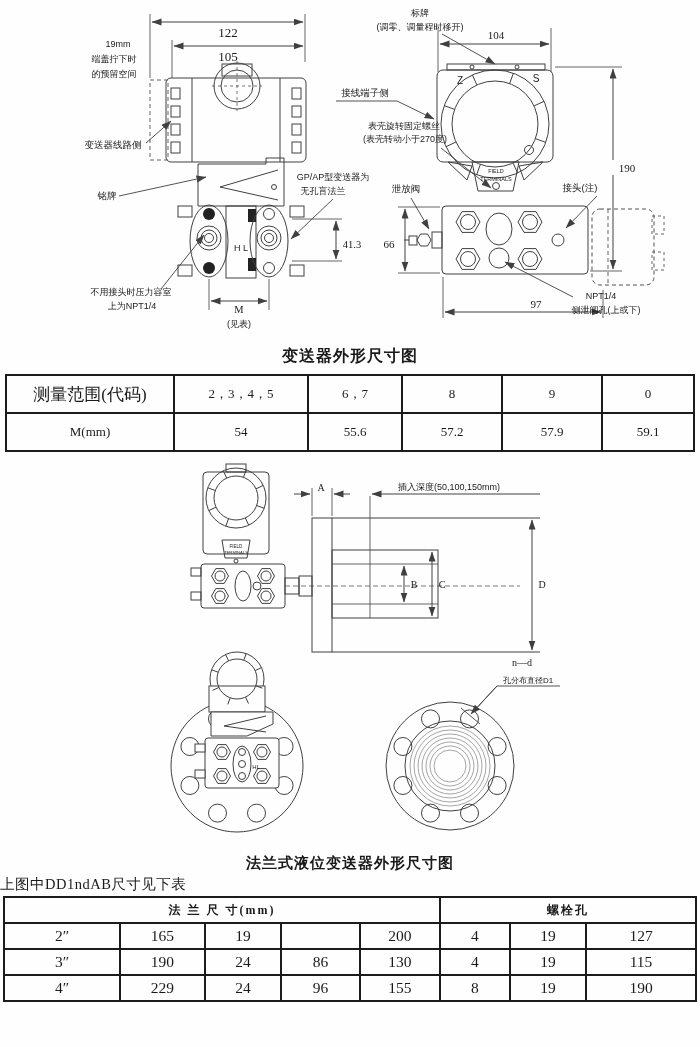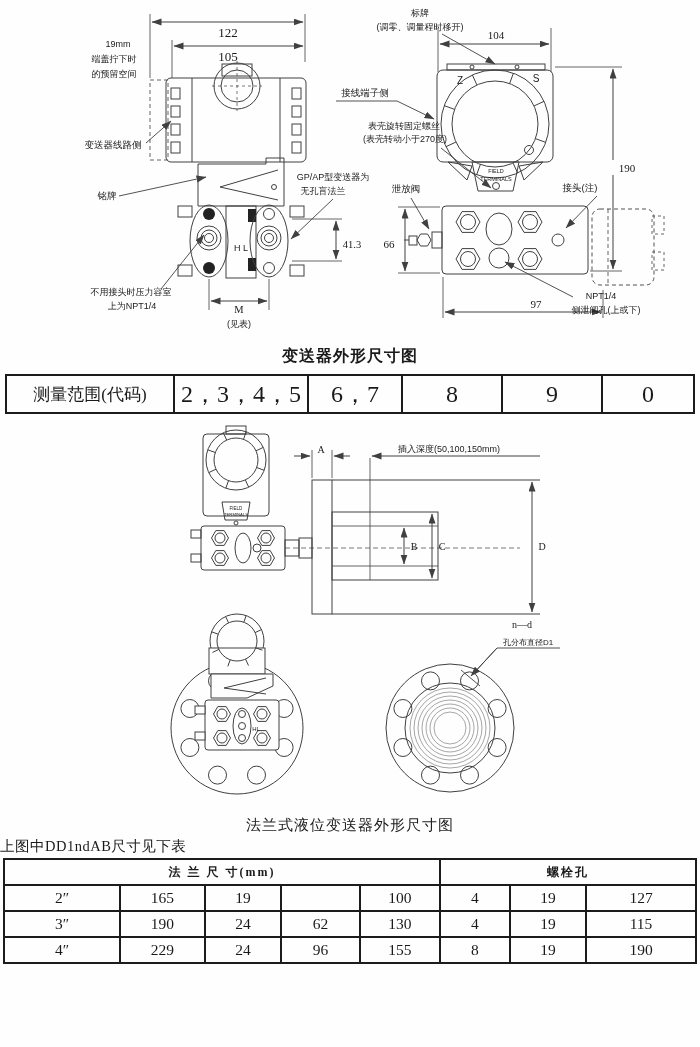--- a/index.html
+++ b/index.html
@@ -4,30 +4,30 @@
 <style>
   html,body{margin:0;padding:0;background:#ffffff;}
   body{width:700px;height:1047px;overflow:hidden;color:#1a1a1a;
        font-family:"Liberation Sans",sans-serif;}
   .page{width:700px;height:1047px;position:relative;background:#fefefe;}
   svg{display:block;}
   svg text{fill:#1a1a1a;font-family:"Liberation Sans",sans-serif;}
   .num{font-family:"Liberation Serif",serif;}
   .title{ text-align:center;font-weight:bold;font-size:16px;line-height:24px;
           margin-top:2px;letter-spacing:1px;}
-  .title2{text-align:center;font-weight:normal;font-size:15px;line-height:22px;letter-spacing:1px;}
+  .title2{text-align:center;font-weight:bold;font-size:15px;line-height:22px;letter-spacing:1px;}
   .subtitle{text-align:left;font-size:14.5px;line-height:20px;
             font-family:"Liberation Serif",serif;letter-spacing:0.5px;}
   table{border-collapse:collapse;margin:0 auto;table-layout:fixed;width:632px;
         font-family:"Liberation Serif",serif;}
   #tbl1{margin-top:6px;}
   #tbl2{margin-top:2px;}
   th,td{border:2px solid #1c1c1c;text-align:center;vertical-align:middle;
         white-space:pre-line;padding:0;overflow:hidden;}
-  #tbl1 td{height:36px;font-size:24px;}
+  #tbl1 td{height:36px;font-size:13px;}
   #tbl1 td.zh{font-size:17px;}
   #tbl2 .grp{height:24px;font-size:12px;font-weight:bold;letter-spacing:2px;}
   #tbl2 .hdr td{height:46px;font-size:14.5px;line-height:17px;}
   #tbl2 .row td{height:24px;font-size:15.5px;}
 </style>
 </head>
 <body>
 
 <div class="page">
 
@@ -228,20 +228,28 @@
         <col style="width:92px">
       </colgroup>
   <tbody>
         <tr>
     <td class="zh">测量范围(代码)</td>
     <td>2，3，4，5</td>
     <td>6，7</td>
     <td>8</td>
     <td>9</td>
     <td>0</td>
+  </tr>
+  <tr>
+    <td>M(mm)</td>
+    <td>54</td>
+    <td>55.6</td>
+    <td>57.2</td>
+    <td>57.9</td>
+    <td>59.1</td>
   </tr>
 </tbody>
     </table>
 
 <svg width="700" height="400" viewBox="0 450 700 400">
   <defs>
     <marker id="a2" markerWidth="11" markerHeight="8" refX="9.5" refY="3.5" orient="auto-start-reverse" markerUnits="userSpaceOnUse">
       <path d="M0,0 L10,3.5 L0,7 Z" fill="#404040"></path>
     </marker>
     <path id="hex2" d="M8.5,0 L4.2,7.4 L-4.2,7.4 L-8.5,0 L-4.2,-7.4 L4.2,-7.4 Z"></path>
@@ -398,30 +406,30 @@
   <tbody>
         <tr>
     <td class="grp" colspan="5">法 兰 尺 寸(mm)</td>
     <td class="grp" colspan="3">螺栓孔</td>
   </tr>
   <tr class="row">
     <td>2″</td>
     <td>165</td>
     <td>19</td>
     <td></td>
-    <td>100</td>
+    <td>200</td>
     <td>4</td>
     <td>19</td>
     <td>127</td>
   </tr>
   <tr class="row">
     <td>3″</td>
     <td>190</td>
     <td>24</td>
-    <td>62</td>
+    <td>86</td>
     <td>130</td>
     <td>4</td>
     <td>19</td>
     <td>115</td>
   </tr>
   <tr class="row">
     <td>4″</td>
     <td>229</td>
     <td>24</td>
     <td>96</td>

